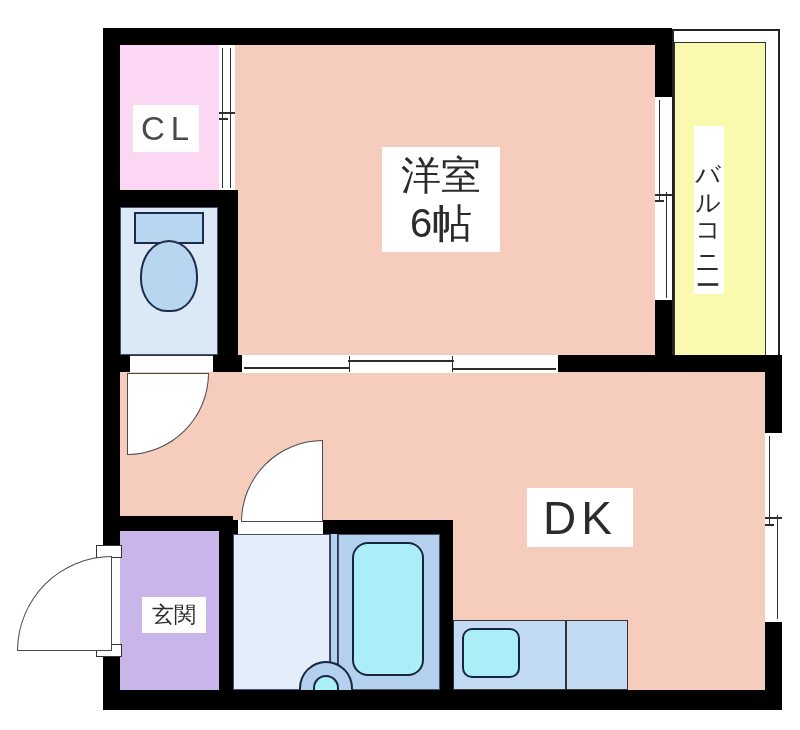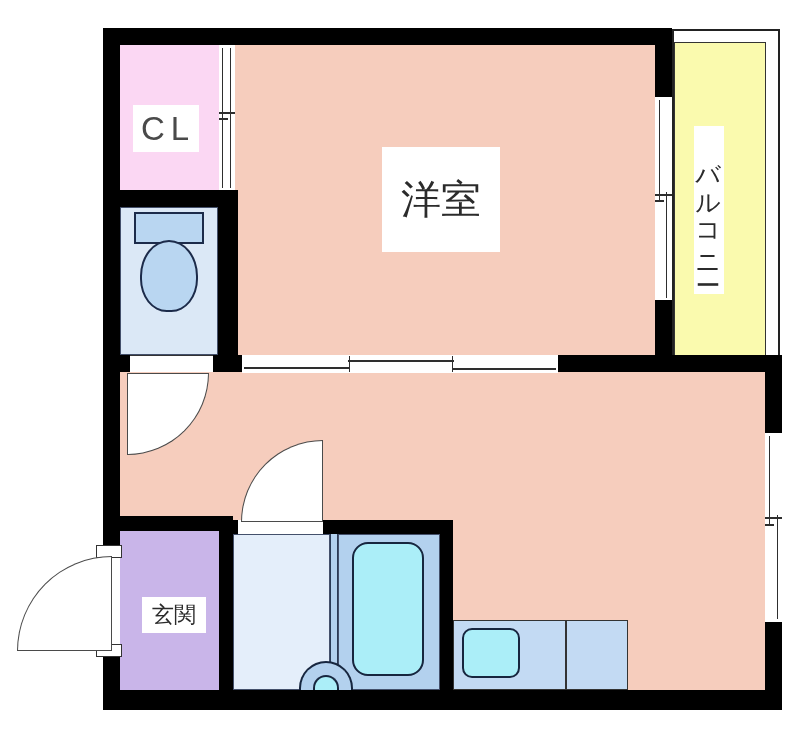--- a/index.html
+++ b/index.html
@@ -93,20 +93,22 @@
   <div class="abs" style="left:313px;top:675px;width:26px;height:15px;background:#abeef8;border:2px solid #17263f;border-bottom:none;border-radius:13px 13px 0 0;"></div>
 
   <div class="abs" style="left:453px;top:620px;width:175px;height:70px;background:#c3daf3;border:1.5px solid #333;"></div>
   <div class="abs" style="left:565px;top:620px;width:1.5px;height:70px;background:#333;"></div>
   <div class="abs cyan" style="left:462px;top:628px;width:58px;height:50px;border-radius:10px;"></div>
 
   <div class="abs label" style="left:133px;top:105px;width:66px;height:47px;font-size:33px;letter-spacing:6px;color:#4a4a4a;padding-left:4px;">CL</div>
 
   <div class="abs label" style="left:382px;top:147px;width:118px;height:105px;font-size:40px;line-height:1.18;flex-direction:column;">
     <span>洋室</span>
+    <span>6帖</span>
   </div>
 
   <div class="abs label" style="left:694px;top:126px;width:30px;height:168px;font-size:25px;writing-mode:vertical-rl;letter-spacing:3px;">バルコニー</div>
 
+  <div class="abs label" style="left:527px;top:488px;width:106px;height:59px;font-size:46px;letter-spacing:5px;">DK</div>
 
   <div class="abs label" style="left:142px;top:597px;width:64px;height:36px;font-size:22px;">玄関</div>
 
 </div>
 
 </body></html>

